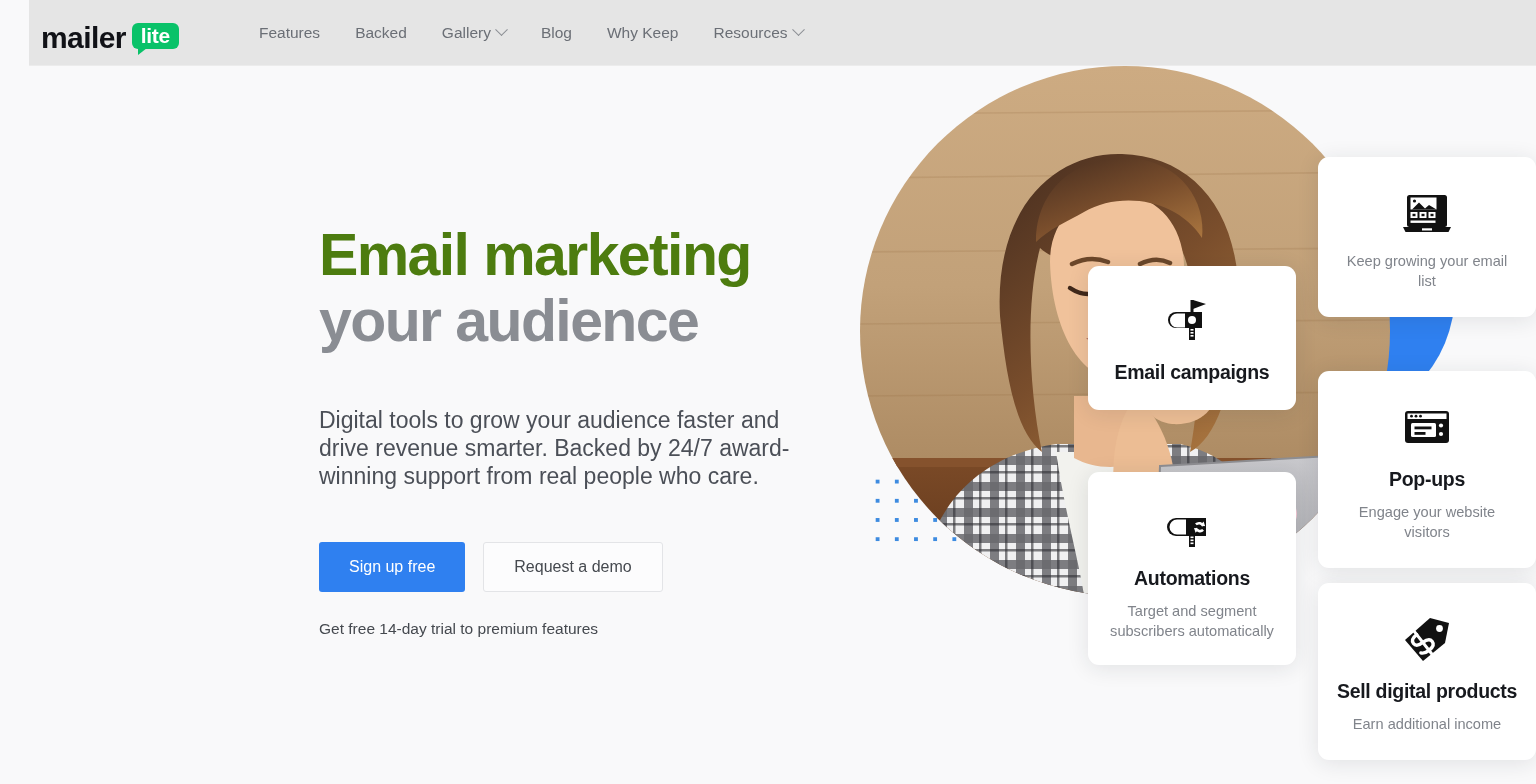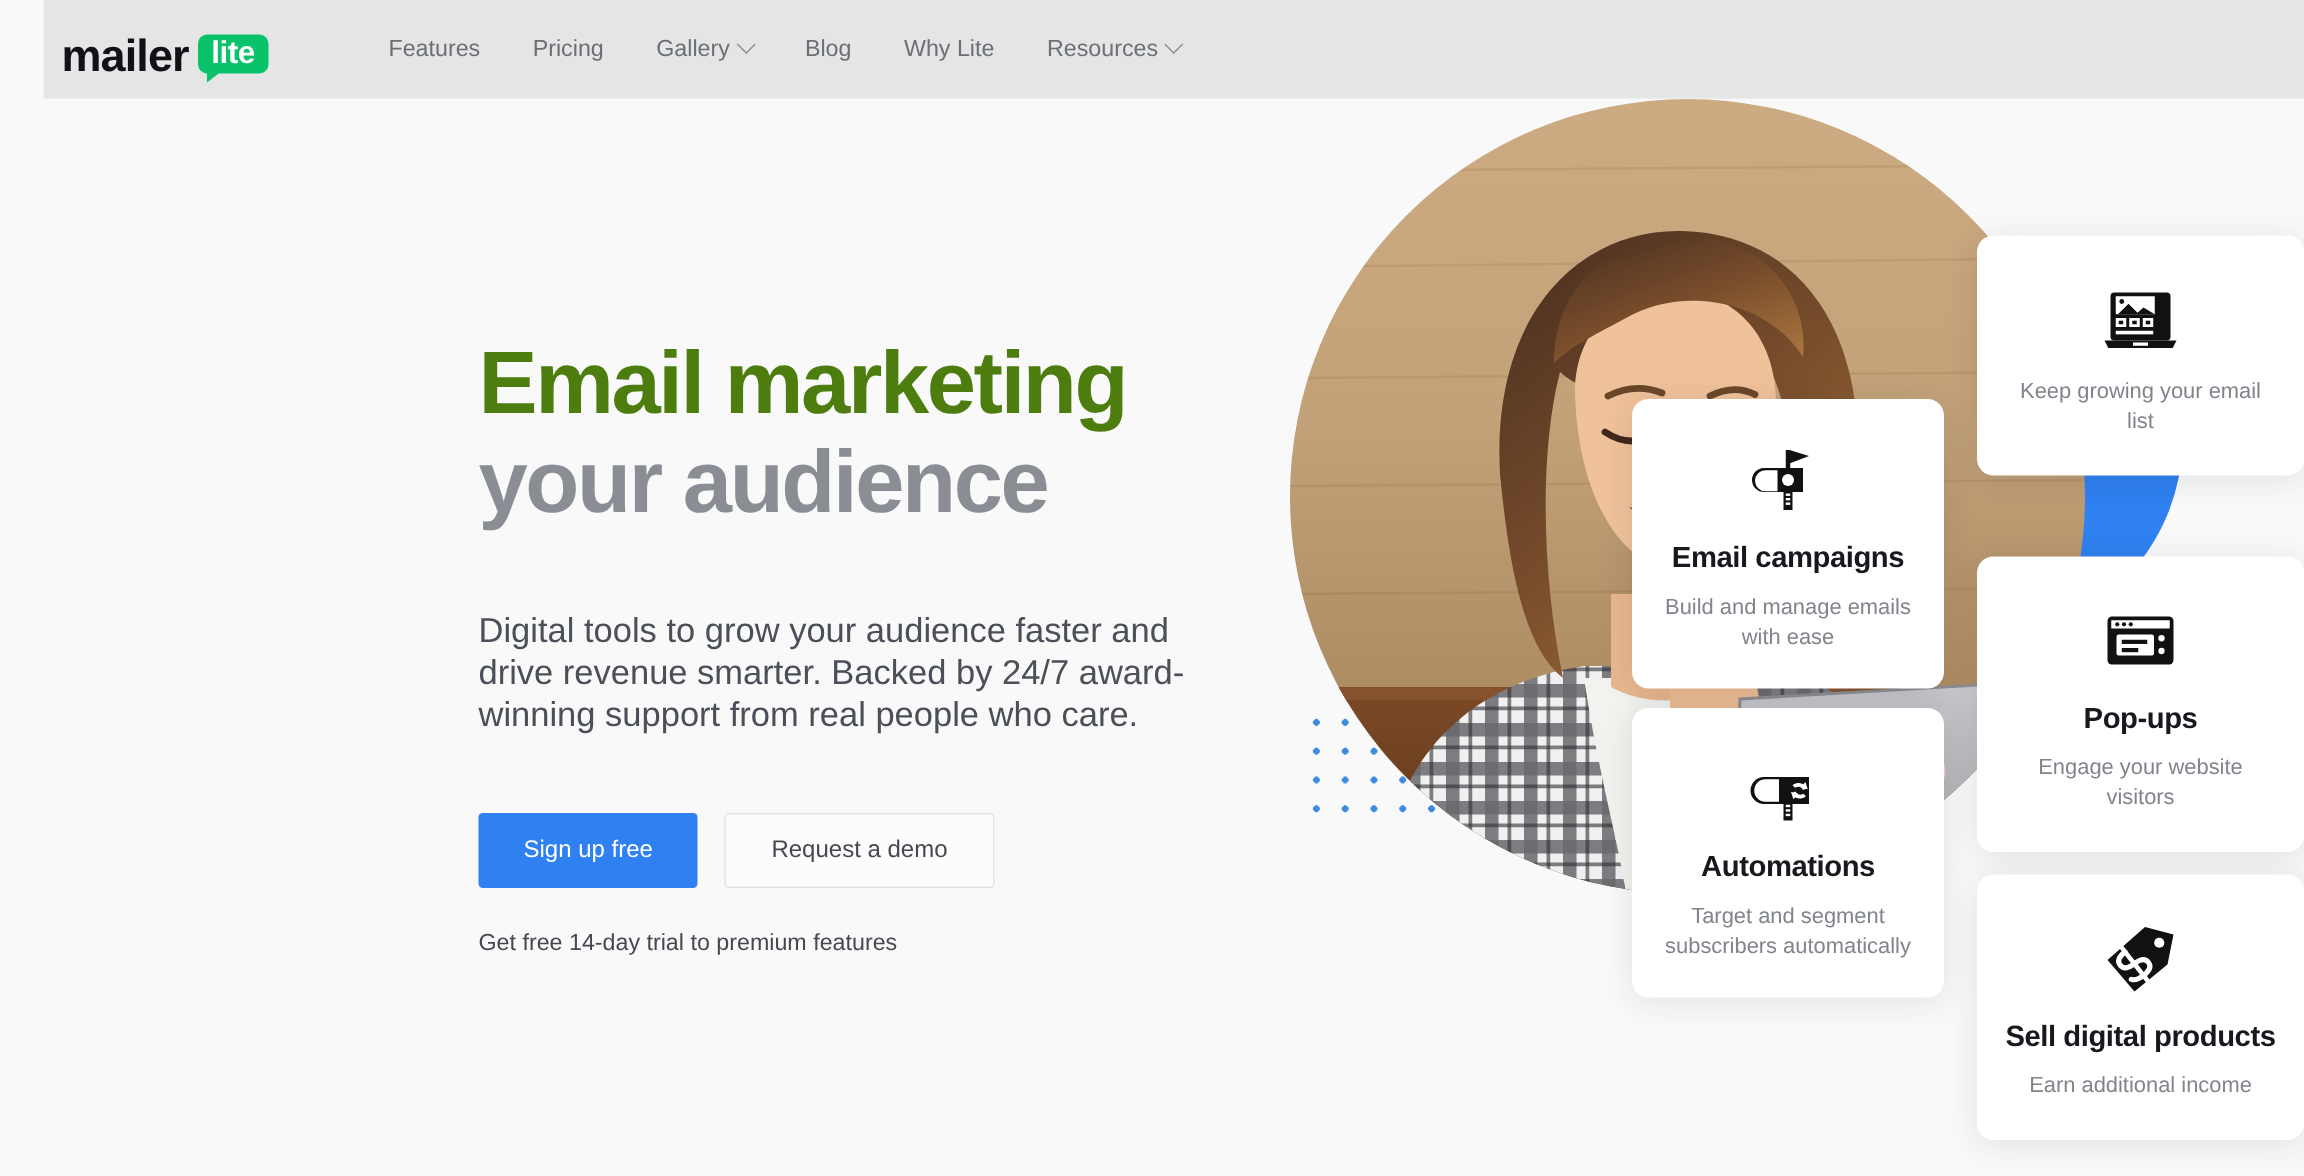--- a/index.html
+++ b/index.html
@@ -170,31 +170,31 @@
     <span class="logo-badge">
       <span>lite</span>
     </span>
   </div>
 
   <nav class="nav">
     <div class="nav-item">
       <span>Features</span>
     </div>
     <div class="nav-item">
-      <span>Pricing</span>
+      <span>Backed</span>
     </div>
     <div class="nav-item">
       <span>Gallery</span>
       <i class="caret"></i>
     </div>
     <div class="nav-item">
       <span>Blog</span>
     </div>
     <div class="nav-item">
-      <span>Why Lite</span>
+      <span>Why Keep</span>
     </div>
     <div class="nav-item">
       <span>Resources</span>
       <i class="caret"></i>
     </div>
   </nav>
 </div>
 
 <section class="hero">
 
@@ -317,21 +317,20 @@
           <rect x="24.5" y="38" width="3" height="1.6" fill="#fff"></rect>
           <rect x="24.5" y="41" width="3" height="1.6" fill="#fff"></rect>
           <path d="M26 6 L26 34" stroke="#111" stroke-width="3"></path>
           <path d="M27 6 L40 10 L27 15 Z" fill="#111"></path>
           <path d="M10 18 h26 v16 H10 a8 8 0 0 1 0-16 Z" fill="#111"></path>
           <path d="M11 19.5 h8 v14 h-8 a7 7 0 0 1 0-14 Z" fill="#fff"></path>
           <circle cx="26" cy="26" r="4" fill="#fff"></circle>
         </svg>
       </div>
       <div class="card-title">Email campaigns</div>
-      <div class="card-sub">Build and manage emails with ease</div>
     </div>
 
     <div class="card card-auto">
       <div class="card-icon">
         <svg class="icon" width="52" height="52" viewBox="0 0 52 52" xmlns="http://www.w3.org/2000/svg">
           <rect x="23" y="34" width="6" height="13" fill="#111"></rect>
           <rect x="24.5" y="36.5" width="3" height="1.6" fill="#fff"></rect>
           <rect x="24.5" y="39.5" width="3" height="1.6" fill="#fff"></rect>
           <rect x="24.5" y="42.5" width="3" height="1.6" fill="#fff"></rect>
           <path d="M10 18 h30 v18 H10 a9 9 0 0 1 0-18 Z" fill="#111"></path>

